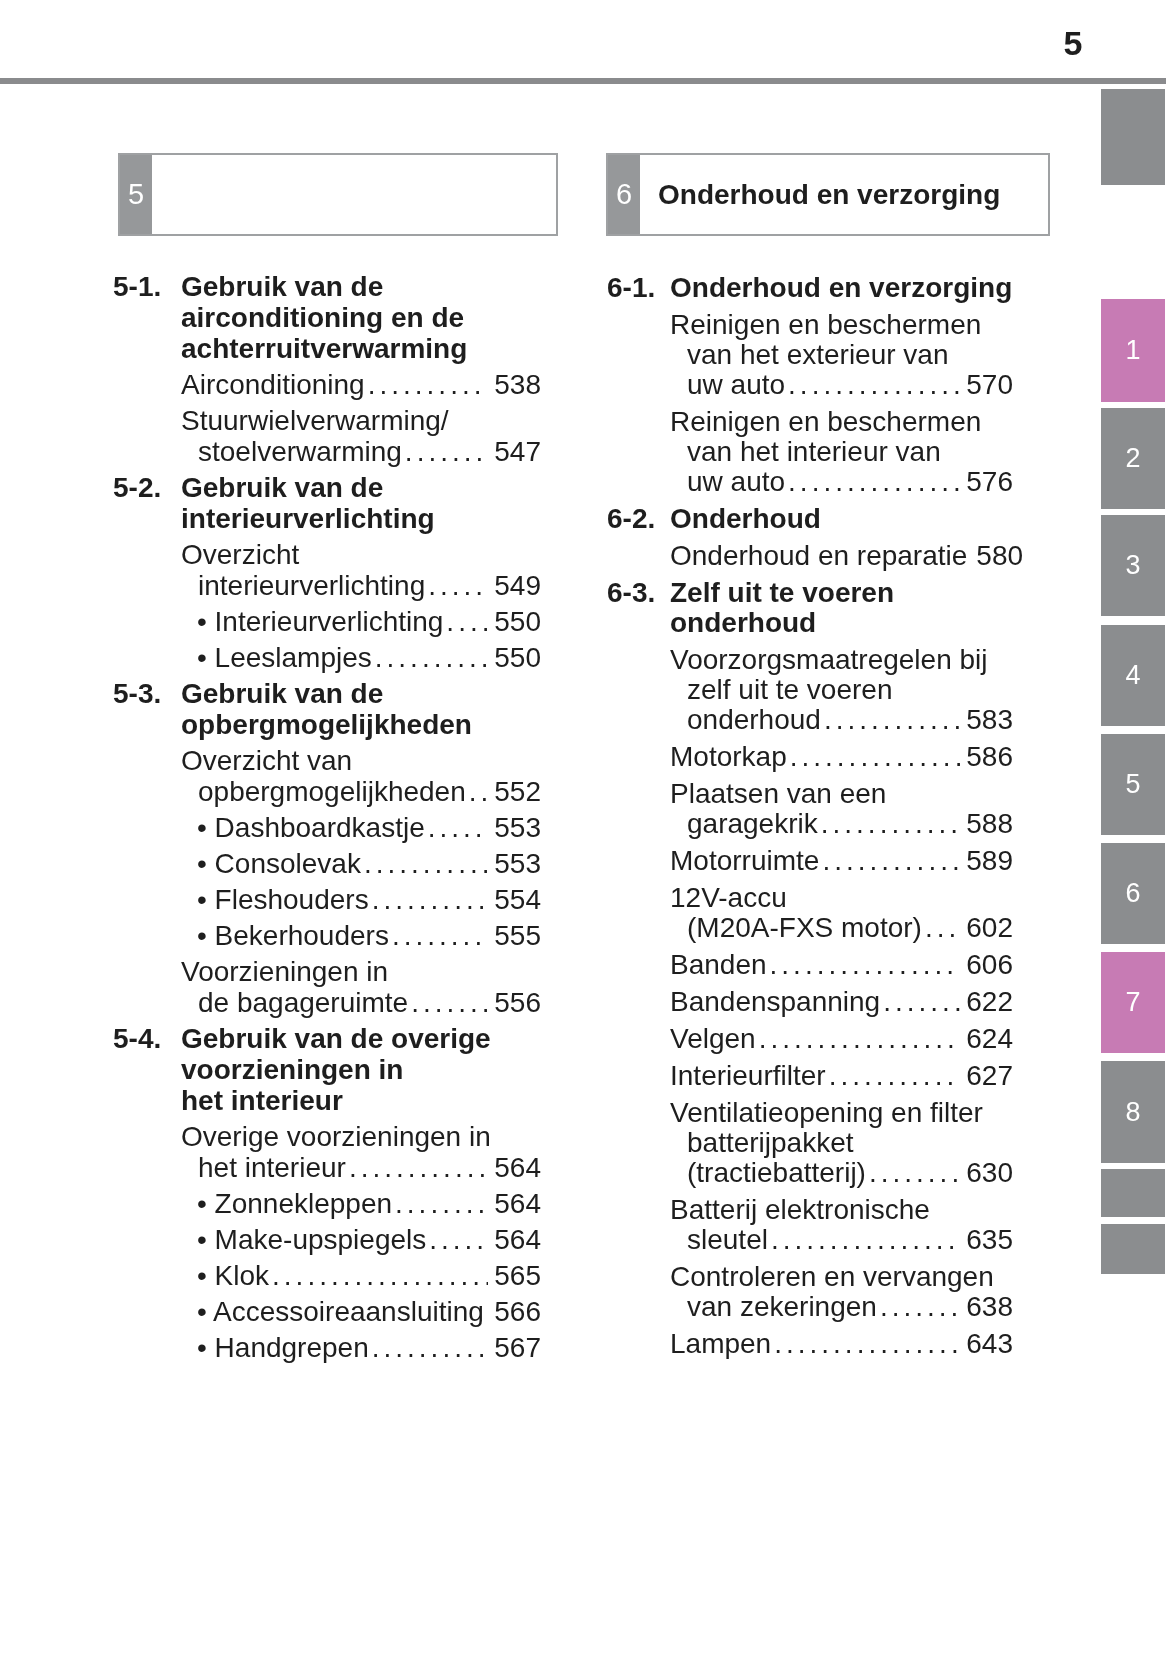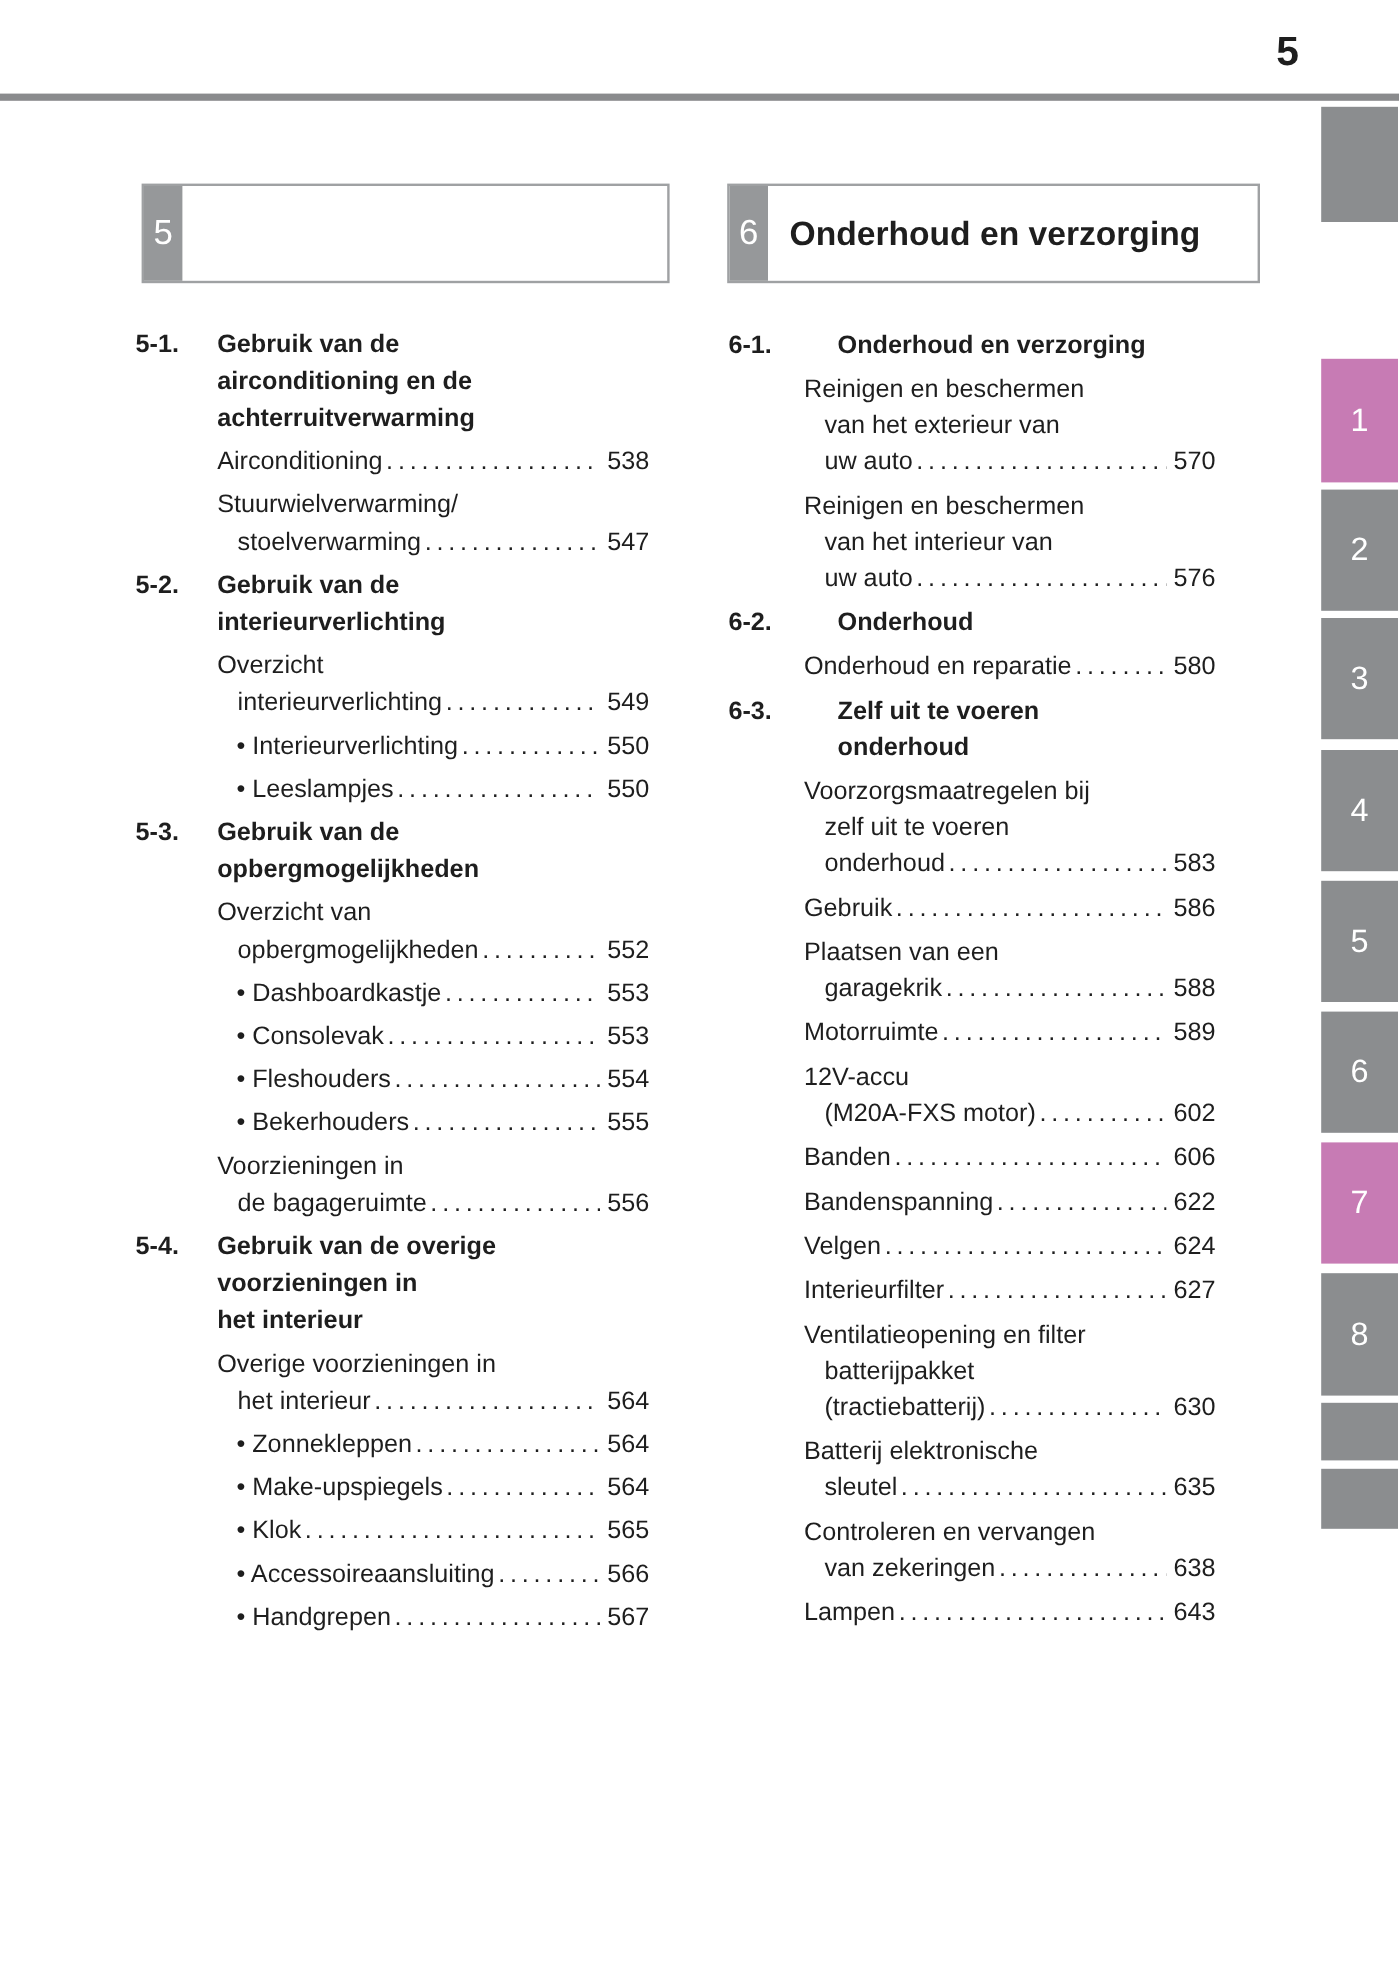--- a/index.html
+++ b/index.html
@@ -32,25 +32,25 @@
   .chapter-num{
     flex:0 0 32px;background:var(--badge-gray,#96989a);color:#fff;
     font-size:29px;display:flex;align-items:center;justify-content:center;
   }
   .chapter-title{
     display:flex;flex-direction:column;justify-content:center;
     padding-left:18px;font-weight:bold;font-size:28px;line-height:34px;
   }
   .chapter-title div:empty{display:none;}
   
-  .col{position:absolute;top:266px;font-size:21px;line-height:31px;}
+  .col{position:absolute;top:266px;font-size:28px;line-height:31px;}
   #col-left{left:113px;width:428px;--numw:68px;}
   #col-right{left:607px;width:406px;--numw:63px;line-height:30px;}
   #col-left .entry{margin-top:5px;}
-  #col-right .entry{margin-top:7px;gap:28px;}
+  #col-right .entry{margin-top:7px;}
   .col .entry.bullet{margin-top:0;}
   .col .entry:first-child{margin-top:0;}
   .entry.head{display:flex;font-weight:bold;}
   .enum{flex:0 0 var(--numw);}
   .entry.item{padding-left:var(--numw);}
   .entry.bullet{padding-left:calc(var(--numw) + 16px);}
   .line{display:flex;align-items:baseline;text-align:center;}
   .line.cont{padding-left:17px;}
   .line .t{white-space:pre;}
   .leader{
@@ -319,21 +319,21 @@
           <span class="t">zelf uit te voeren</span>
         </div>
         <div class="line cont">
           <span class="t">onderhoud</span>
           <span class="leader">..........................................................................................</span>
           <span class="pg">583</span>
         </div>
       </div>
       <div class="entry item">
         <div class="line">
-          <span class="t">Gebruik</span>
+          <span class="t">Motorkap</span>
           <span class="leader">..........................................................................................</span>
           <span class="pg">586</span>
         </div>
       </div>
       <div class="entry item">
         <div class="line">
           <span class="t">Plaatsen van een</span>
         </div>
         <div class="line cont">
           <span class="t">garagekrik</span>

